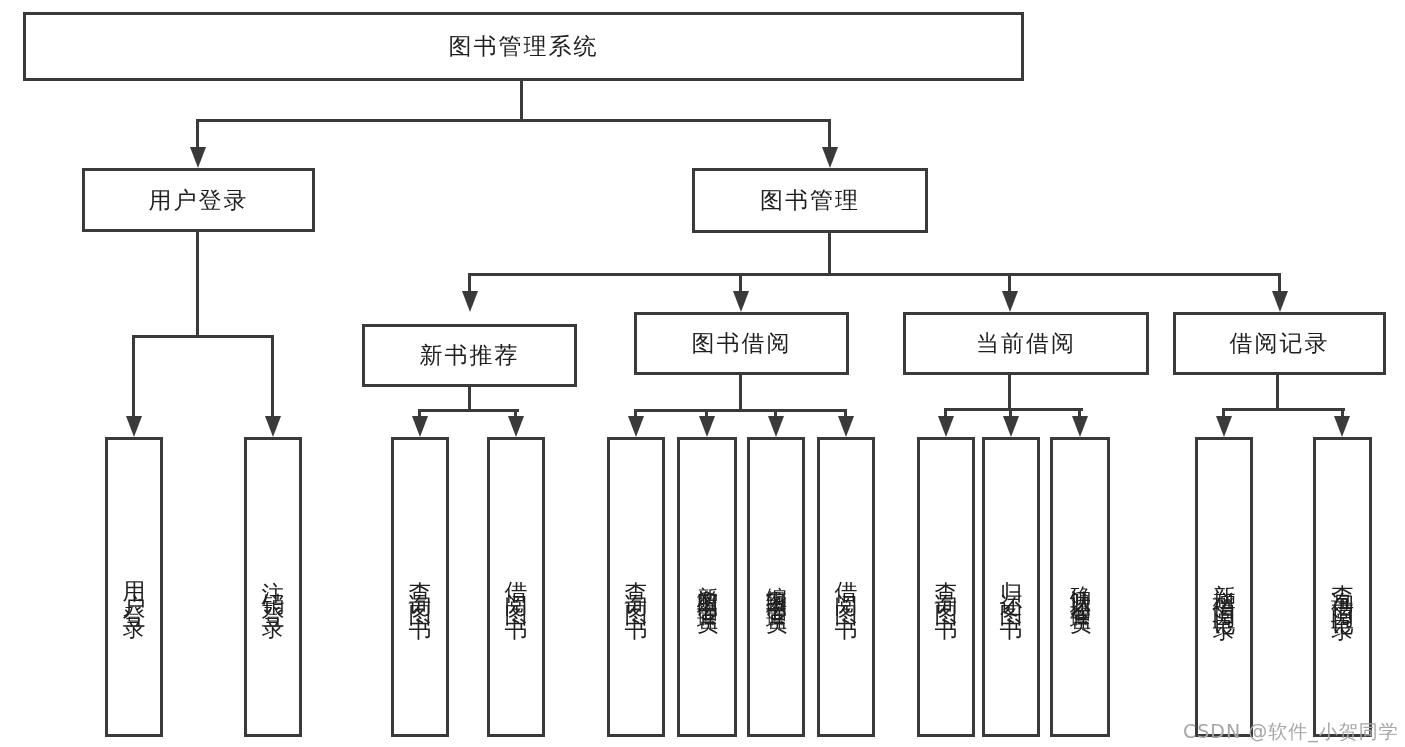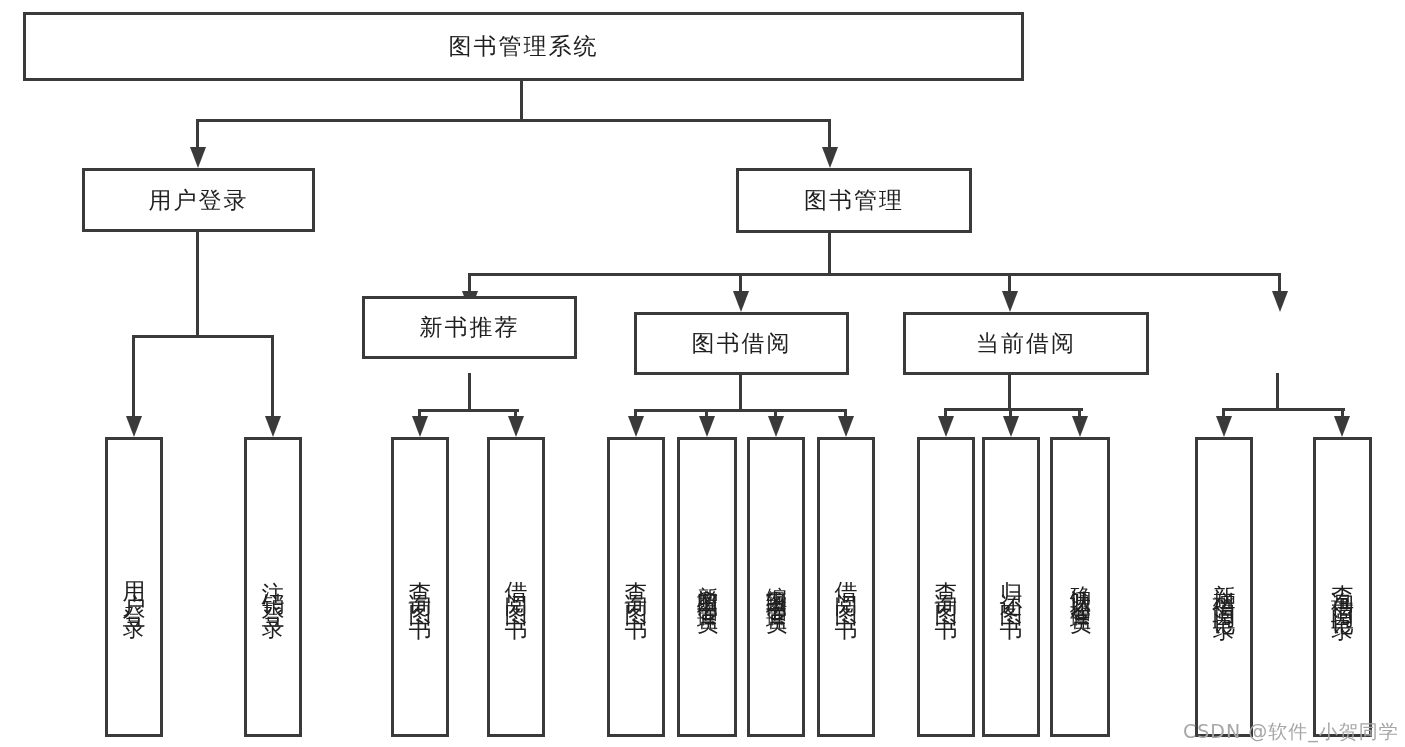--- a/index.html
+++ b/index.html
@@ -89,32 +89,35 @@
   <div class="ar" style="left:1216px;top:416px"></div>
   <div class="ar" style="left:1334px;top:416px"></div>
 
   <div class="box h" style="left:23px;top:12px;width:1001px;height:69px">
     <span>图书管理系统</span>
   </div>
 
   <div class="box h" style="left:82px;top:168px;width:233px;height:64px">
     <span>用户登录</span>
   </div>
-  <div class="box h" style="left:736px;top:168px;width:236px;height:65px">
+  <div class="box h" style="left:692px;top:168px;width:236px;height:65px">
     <span>图书管理</span>
   </div>
 
-  <div class="box h" style="left:362px;top:296px;width:215px;height:63px">
+  <div class="box h" style="left:362px;top:324px;width:215px;height:63px">
     <span>新书推荐</span>
   </div>
   <div class="box h" style="left:634px;top:312px;width:215px;height:63px">
     <span>图书借阅</span>
   </div>
   <div class="box h" style="left:903px;top:312px;width:246px;height:63px">
     <span>当前借阅</span>
+  </div>
+  <div class="box h" style="left:1173px;top:312px;width:213px;height:63px">
+    <span>借阅记录</span>
   </div>
 
   <div class="box v" style="left:105px;top:437px;width:58px;height:300px">
     <span>用户登录</span>
   </div>
   <div class="box v" style="left:244px;top:437px;width:58px;height:300px">
     <span>注销登录</span>
   </div>
 
   <div class="box v" style="left:391px;top:437px;width:58px;height:300px">

